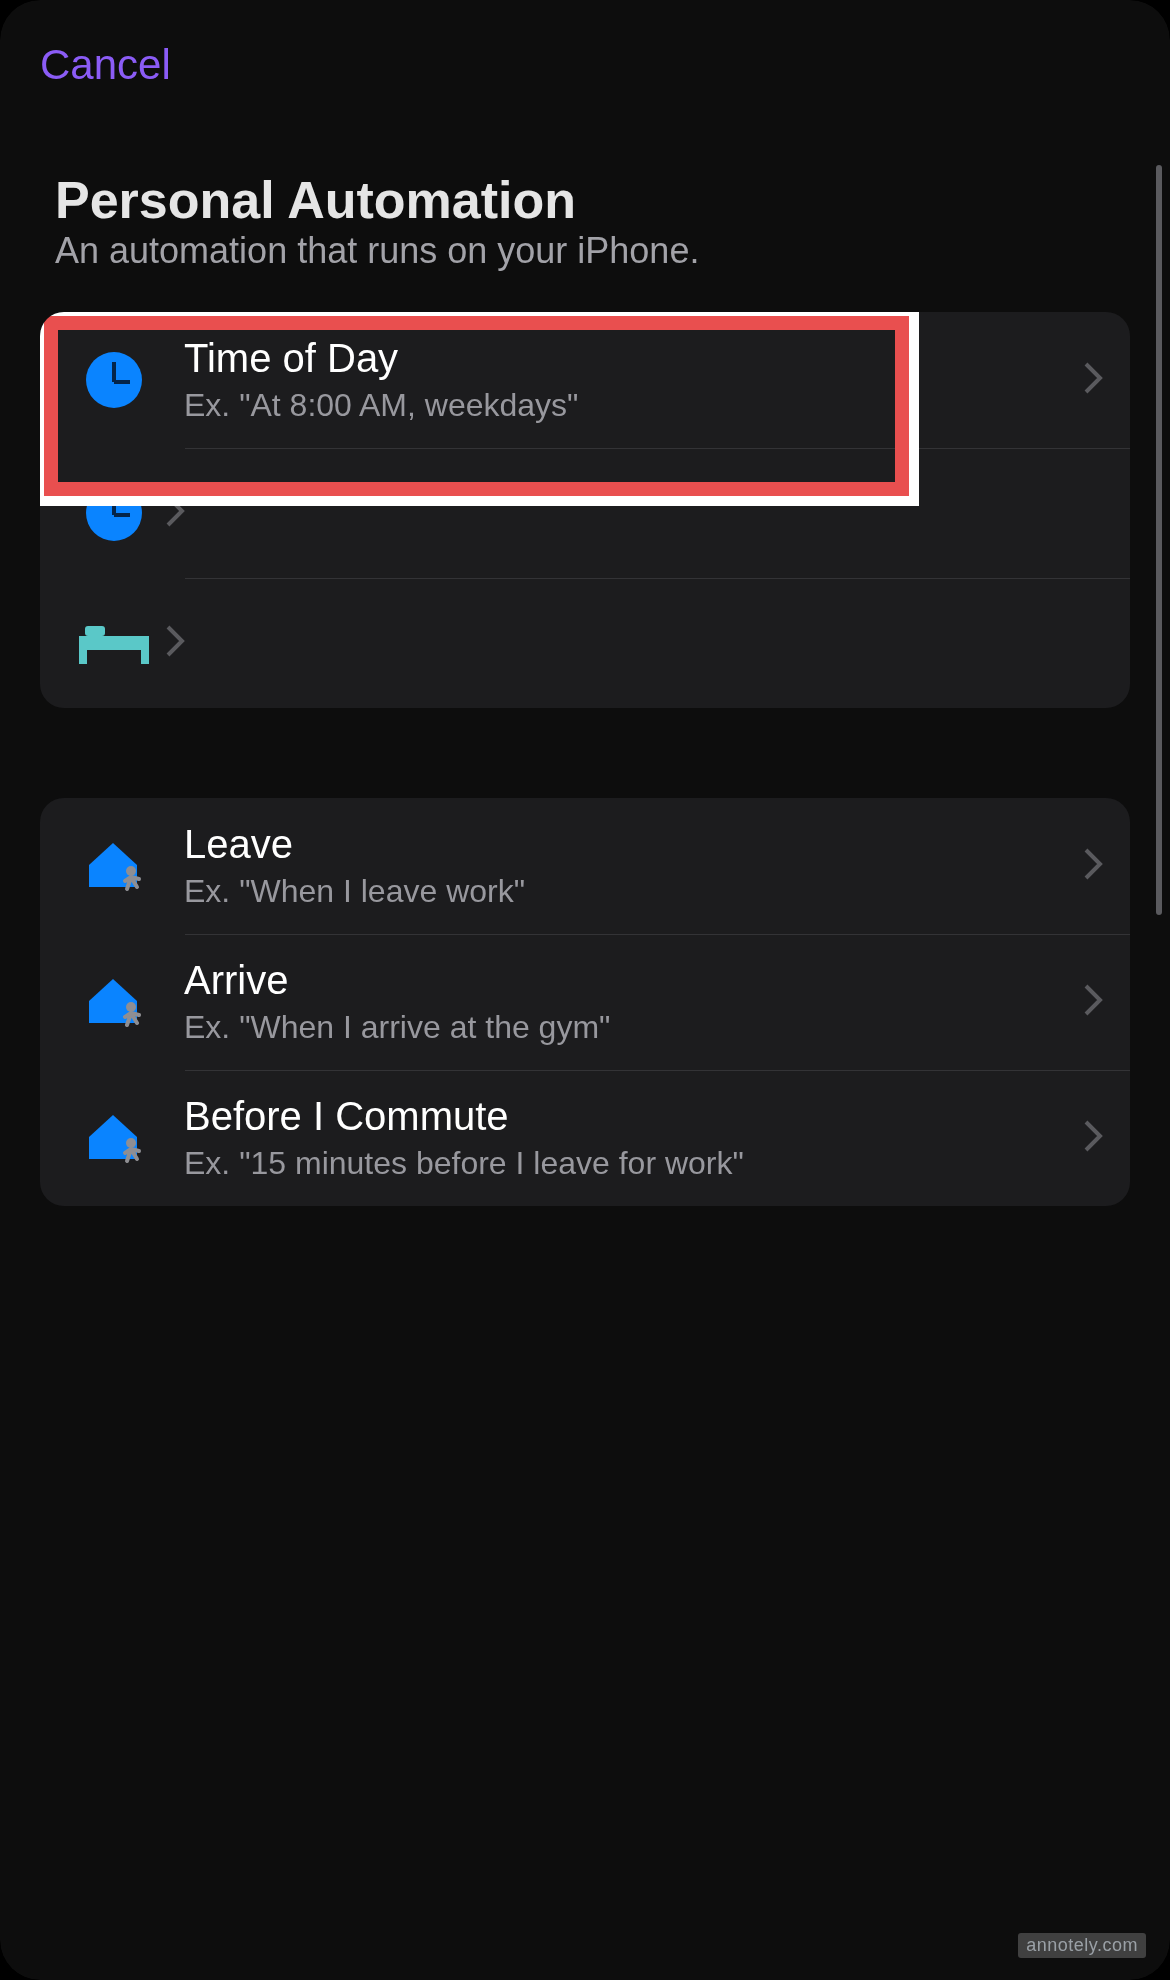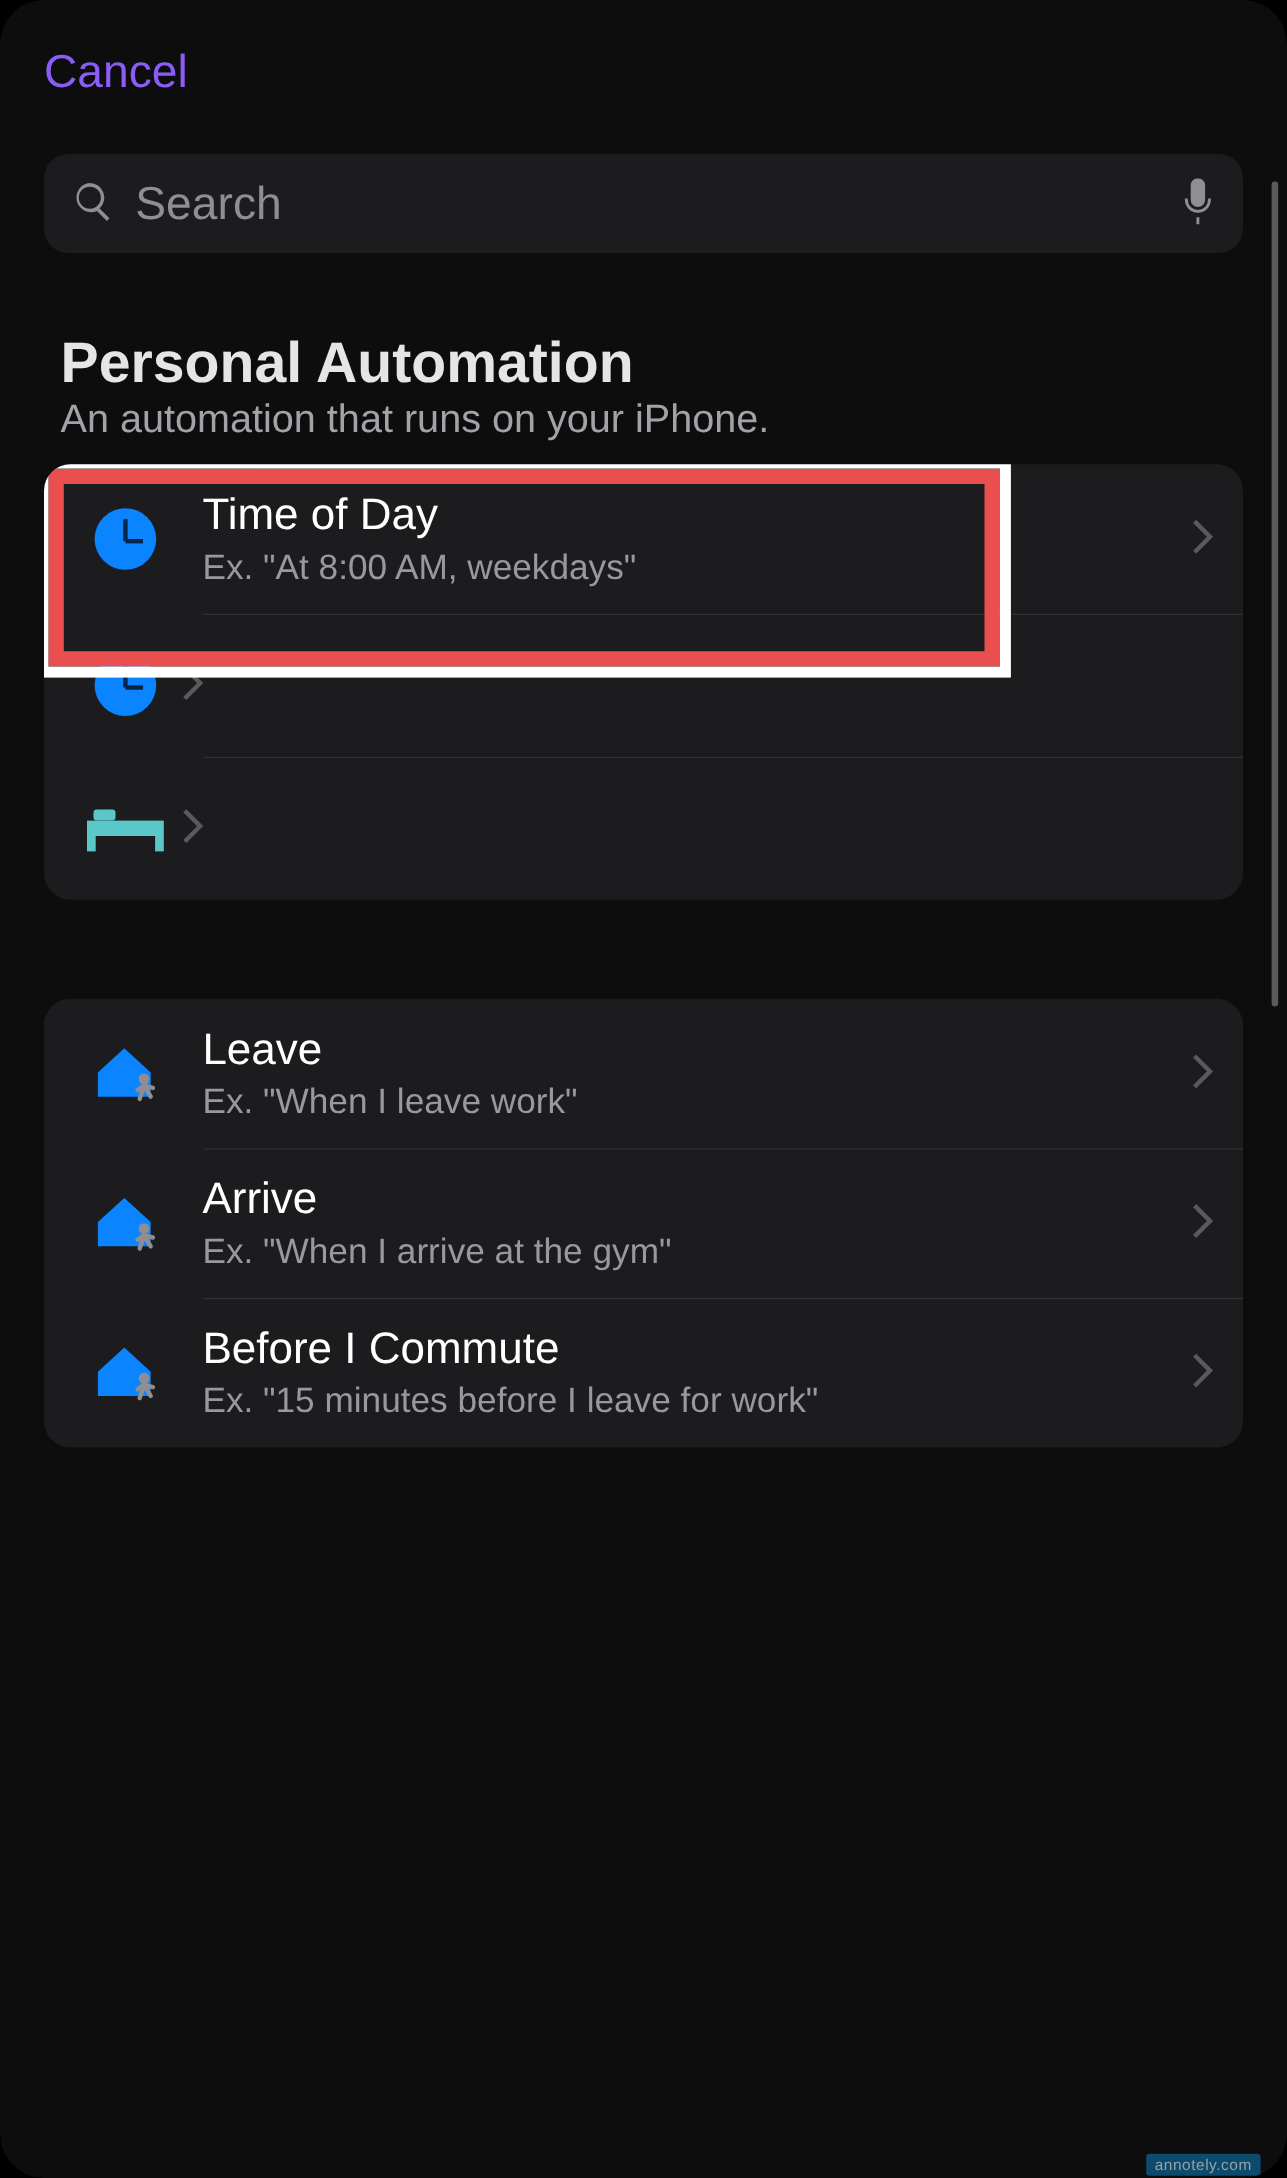--- a/index.html
+++ b/index.html
@@ -50,21 +50,21 @@
     padding-left: 18px;
   }
   .search-input::placeholder { color: #8e8e93; }
   .mic-icon svg { width: 32px; height: 42px; fill: #8e8e93; }
 
   .section-header { margin-top: 70px; padding-left: 15px; }
   .section-title { font-size: 52px; font-weight: 700; color: #e5e5e5; }
   .section-sub { font-size: 36px; color: #a2a2a8; }
 
   .group {
-    margin-top: 20px;
+    margin-top: 40px;
     background: #1c1c1e;
     border-radius: 24px;
     overflow: hidden;
   }
   .group + .group { margin-top: 90px; }
 
   .row {
     display: flex;
     align-items: center;
     padding: 24px 24px 24px 24px;
@@ -109,24 +109,24 @@
     right: 8px;
     width: 6px;
     height: 750px;
     background: #5a5a5e;
     border-radius: 3px;
   }
 
   .watermark {
     position: absolute;
     right: 24px;
-    bottom: 2px;
-    font-size: 14px;
+    bottom: 22px;
+    font-size: 18px;
     color: #9aa0a6;
-    background: #0c4a6e;
+    background: #404040;
     padding: 2px 8px;
     border-radius: 3px;
     letter-spacing: 0.5px;
   }
 
   
   .clock-circle { width: 56px; height: 56px; background:#0a84ff; border-radius:50%; position:relative; }
   .clock-circle::after { content:""; position:absolute; width:4px; height:20px; background:#04254a; left:50%; top:10px; transform:translateX(-50%);}
   .clock-circle::before { content:""; position:absolute; width:16px; height:4px; background:#04254a; left:50%; top:28px; }
 
@@ -135,33 +135,20 @@
   .carplay-icon svg { width:60px; height:60px; }
 </style>
 </head>
 <body>
 
 <div class="sheet">
   <div class="nav">
     <span class="cancel">Cancel</span>
   </div>
 
-  <div class="searchbar">
-    <span class="search-icon">
-      <svg viewBox="0 0 24 24">
-          <path d="M10 2a8 8 0 015.3 13.9l5.4 5.4-1.4 1.4-5.4-5.4A8 8 0 1110 2zm0 2a6 6 0 100 12 6 6 0 000-12z"></path>
-        </svg>
-    </span>
-    <input class="search-input" placeholder="Search" style="">
-    <span class="mic-icon">
-      <svg viewBox="0 0 24 32">
-          <path d="M12 0a5 5 0 00-5 5v10a5 5 0 0010 0V5a5 5 0 00-5-5zM3 14v1a9 9 0 0018 0v-1h-2v1a7 7 0 01-14 0v-1H3zm8 13v5h2v-5h-2z"></path>
-        </svg>
-    </span>
-  </div>
 
   <div class="section-header">
     <div class="section-title">Personal Automation</div>
     <div class="section-sub">An automation that runs on your iPhone.</div>
   </div>
 
   <div class="group" style="position:relative;">
     <div class="highlight" style="left:-6px; top:-6px; width:885px; height:200px;"></div>
 
     <div class="row">

